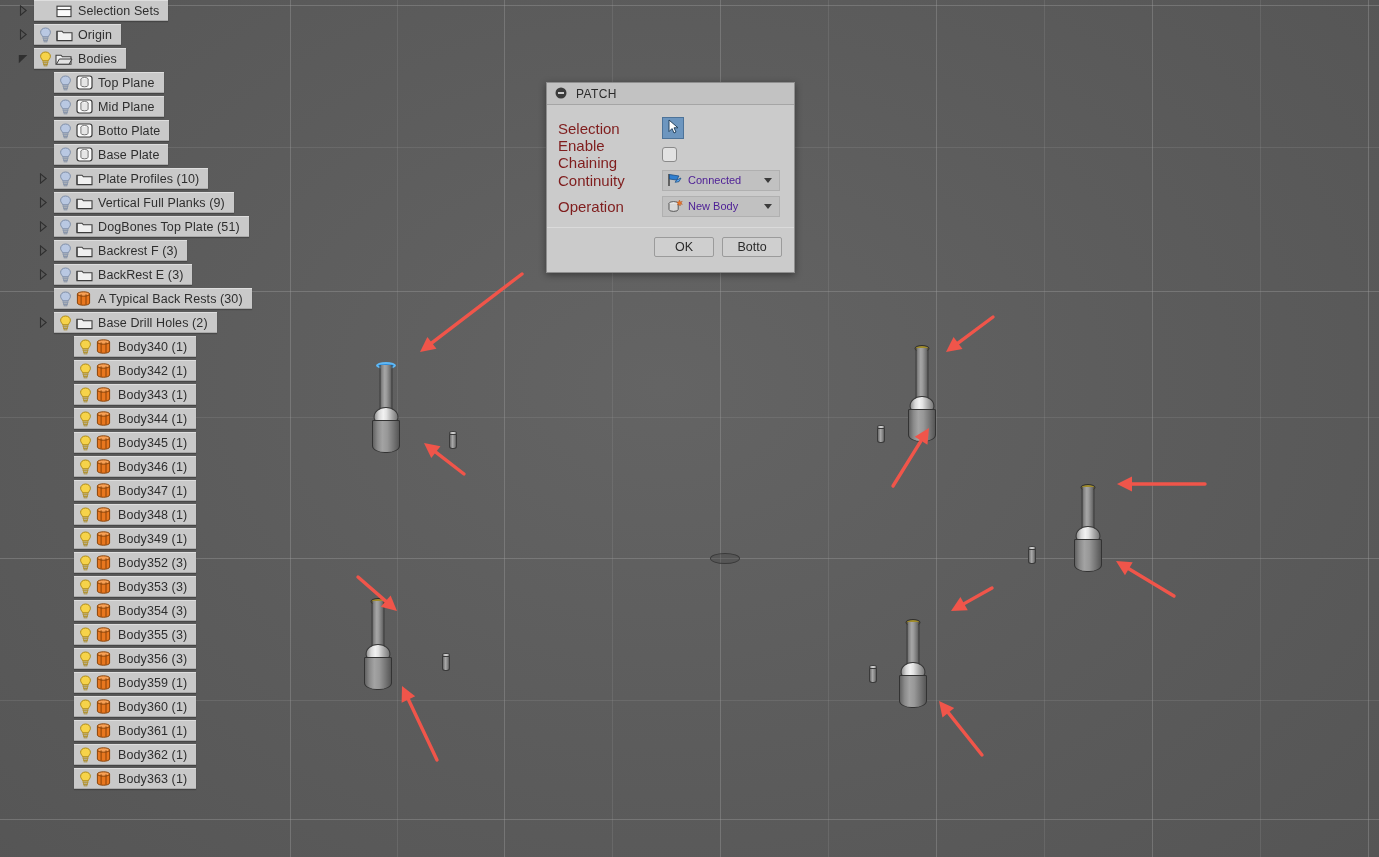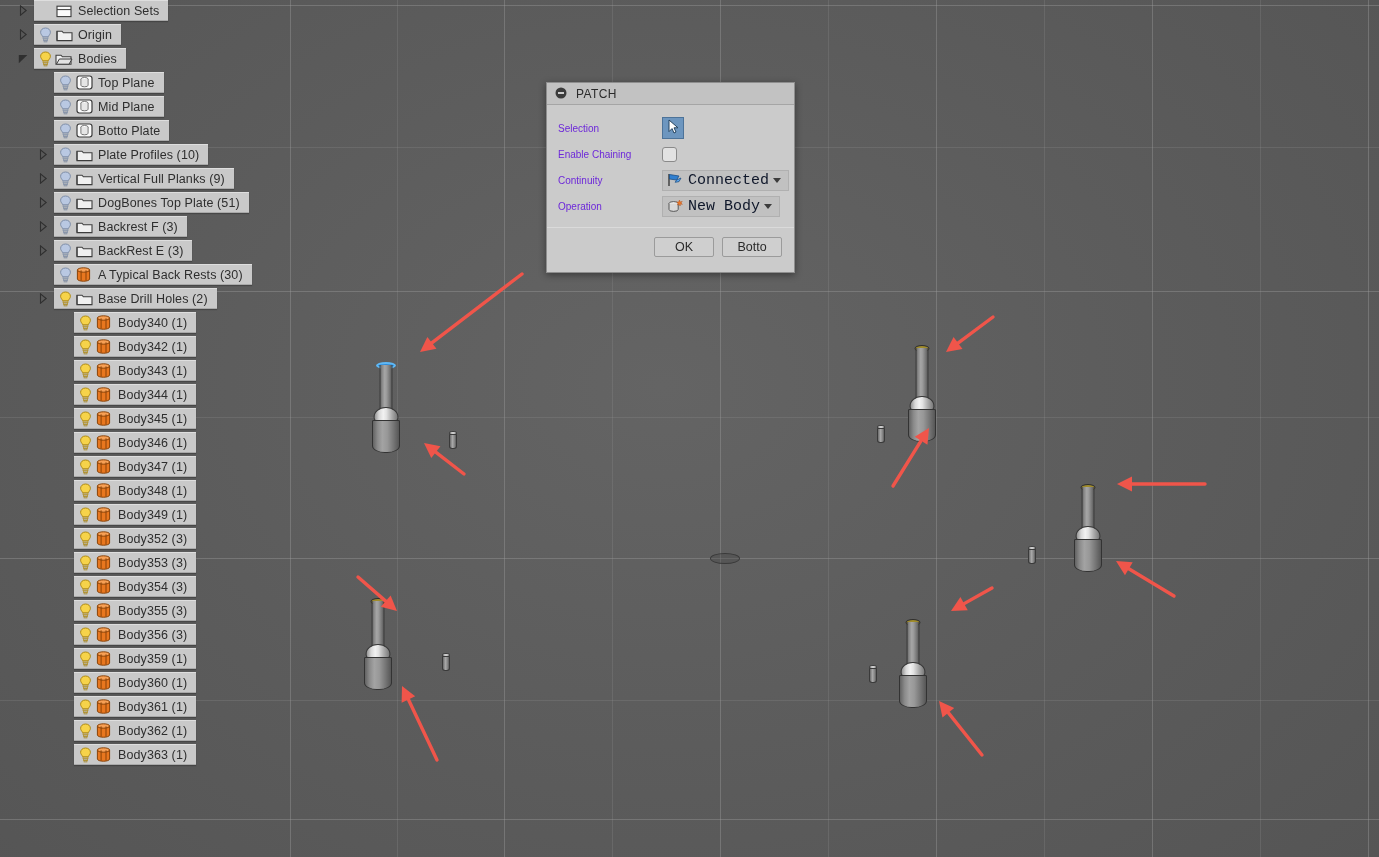--- a/index.html
+++ b/index.html
@@ -149,21 +149,21 @@
     font-size: 12px; color: #2b2b2b; letter-spacing: .4px;
   }
   .dlg-body { padding: 10px 0 6px 0; }
   .dlg-row {
     height: 26px;
     display: flex; align-items: center;
     padding: 0 14px 0 11px;
   }
   .dlg-label {
     width: 104px; flex: 0 0 104px;
-    font-size: 10px; color: #6d28d9;
+    font-size: 15px; color: #7f1d1d;
   }
   .sel-btn {
     width: 22px; height: 22px;
     background: #6d96bf;
     border: 1px solid #4d7399;
     display: flex; align-items: center; justify-content: center;
   }
   .chk {
     width: 15px; height: 15px;
     background: #e2e2e2;
@@ -173,21 +173,21 @@
   .dd {
     flex: 1 1 auto;
     height: 21px;
     background: #c1c1c1;
     border: 1px solid #b0b0b0;
     display: flex; align-items: center;
     padding: 0 4px 0 3px;
     gap: 4px;
   }
   .dd-icon { width: 18px; flex: 0 0 18px; display: flex; align-items: center; justify-content: center;}
-  .dd-text { flex: 1 1 auto; font-size: 15px; color: #0f172a; font-family: Liberation Mono, monospace; }
+  .dd-text { flex: 1 1 auto; font-size: 11px; color: #4c1d95; }
   .dd-arrow {
     width: 0; height: 0;
     border-left: 4.5px solid transparent;
     border-right: 4.5px solid transparent;
     border-top: 5px solid #3c3c3c;
     margin-right: 3px;
   }
   .dlg-sep { height: 1px; background: #b3b3b3; margin: 8px 0 0 0; border-bottom: 1px solid #dadada; }
   .dlg-footer {
     height: 38px;
@@ -450,20 +450,41 @@
             <svg width="17" height="15" viewBox="0 0 17 15">
               <rect x="1" y="1" width="15" height="13" rx="2.4" fill="#fbfbfb" stroke="#3d3d3d" stroke-width="1.2"></rect>
               <ellipse cx="8.5" cy="4.1" rx="3.6" ry="1.6" fill="#ffffff" stroke="#6b6b6b" stroke-width=".9"></ellipse>
               <path d="M4.9 4.1 L4.9 10.2 A3.6 1.6 0 0 0 12.1 10.2 L12.1 4.1" fill="#e6e6e6" stroke="#6b6b6b" stroke-width=".9"></path>
             </svg>
           </span>
           <span class="row-label">Botto Plate</span>
         </div>
       </div>
       <div class="tree-row">
+        <div class="disc" style="margin-left: 32px;"></div>
+        <div class="row-pill">
+          <span class="bulb">
+            <svg width="13" height="16" viewBox="0 0 13 16">
+              <path d="M6.5 1 C3.5 1 1.6 3 1.6 5.3 C1.6 7.2 3.2 8.4 3.8 9.8 L9.2 9.8 C9.8 8.4 11.4 7.2 11.4 5.3 C11.4 3 9.5 1 6.5 1 Z" fill="#b9c8e2" stroke="#7e8ea8" stroke-width="1"></path>
+              <rect x="4" y="10.2" width="5" height="1.5" fill="#cfcfcf" stroke="#7e8ea8" stroke-width=".6"></rect>
+              <rect x="4.3" y="12" width="4.4" height="1.4" fill="#bdbdbd" stroke="#7e8ea8" stroke-width=".6"></rect>
+              <rect x="5" y="13.6" width="3" height="1.4" fill="#aaa" stroke="#7e8ea8" stroke-width=".6"></rect>
+            </svg>
+          </span>
+          <span class="node-icon">
+            <svg width="17" height="15" viewBox="0 0 17 15">
+              <rect x="1" y="1" width="15" height="13" rx="2.4" fill="#fbfbfb" stroke="#3d3d3d" stroke-width="1.2"></rect>
+              <ellipse cx="8.5" cy="4.1" rx="3.6" ry="1.6" fill="#ffffff" stroke="#6b6b6b" stroke-width=".9"></ellipse>
+              <path d="M4.9 4.1 L4.9 10.2 A3.6 1.6 0 0 0 12.1 10.2 L12.1 4.1" fill="#e6e6e6" stroke="#6b6b6b" stroke-width=".9"></path>
+            </svg>
+          </span>
+          <span class="row-label">Base Plate</span>
+        </div>
+      </div>
+      <div class="tree-row">
         <div class="disc" style="margin-left: 32px;">
           <svg width="9" height="11" viewBox="0 0 9 11">
             <path d="M1.5 0.8 L7.2 5.5 L1.5 10.2 Z" fill="none" stroke="#2f2f2f" stroke-width="1.1"></path>
           </svg>
         </div>
         <div class="row-pill">
           <span class="bulb">
             <svg width="13" height="16" viewBox="0 0 13 16">
               <path d="M6.5 1 C3.5 1 1.6 3 1.6 5.3 C1.6 7.2 3.2 8.4 3.8 9.8 L9.2 9.8 C9.8 8.4 11.4 7.2 11.4 5.3 C11.4 3 9.5 1 6.5 1 Z" fill="#b9c8e2" stroke="#7e8ea8" stroke-width="1"></path>
               <rect x="4" y="10.2" width="5" height="1.5" fill="#cfcfcf" stroke="#7e8ea8" stroke-width=".6"></rect>

